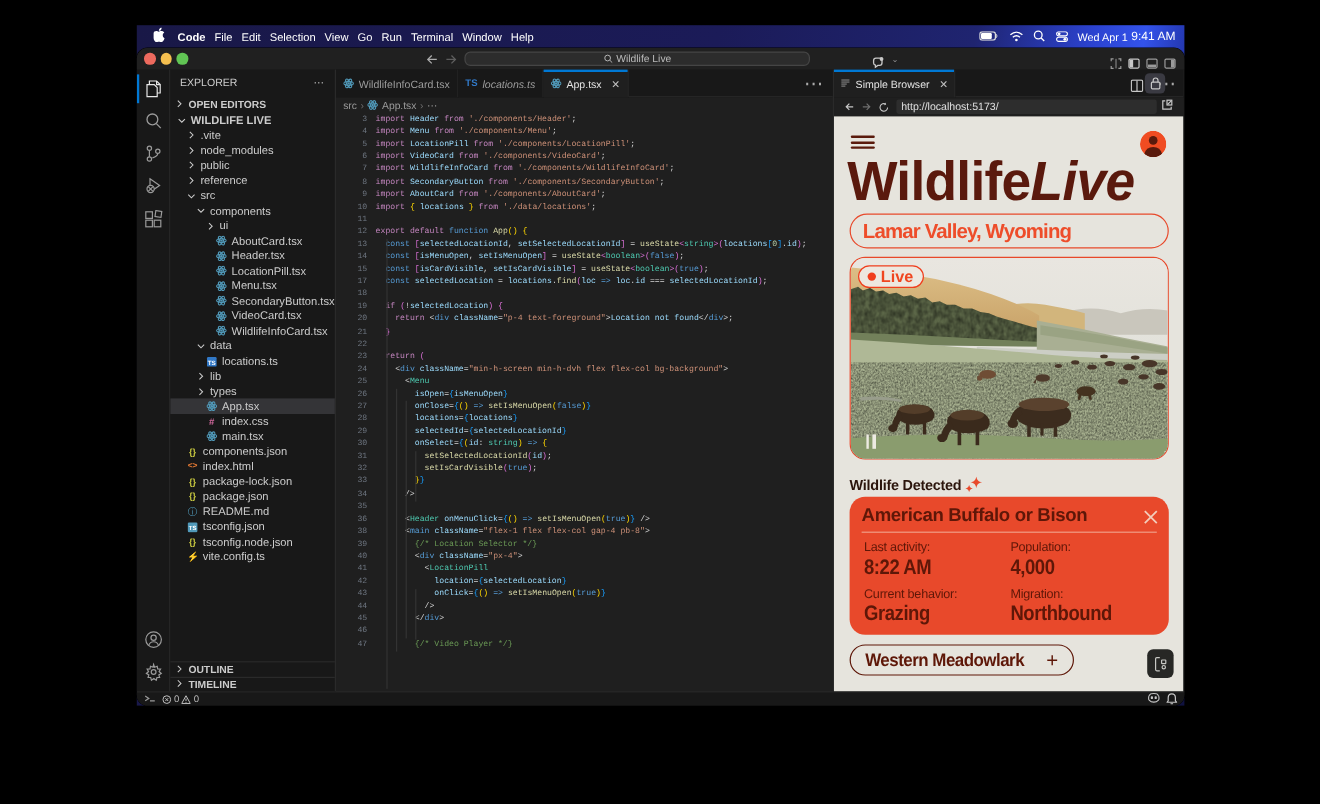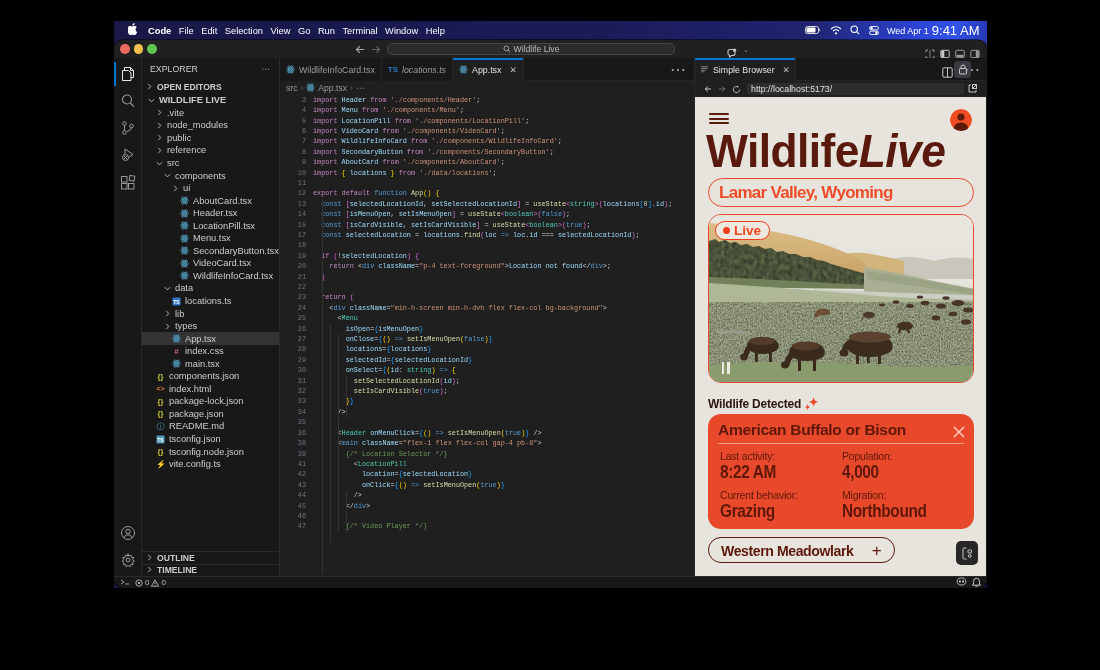--- a/index.html
+++ b/index.html
@@ -82,21 +82,21 @@
         </svg></span>
    <span style="margin-right:7.5px;margin-top:1px"><svg style="" width="10" height="9" viewBox="0 0 10 9">
           <g fill="#FFF">
             <rect x="0.5" y="0.5" width="9" height="3.4" rx="1.7" fill="none" stroke="#FFF" stroke-width="0.9"></rect>
             <circle cx="2.6" cy="2.2" r="1.2"></circle>
             <rect x="0.5" y="5.1" width="9" height="3.4" rx="1.7" fill="none" stroke="#FFF" stroke-width="0.9"></rect>
             <circle cx="7.4" cy="6.8" r="1.2"></circle>
           </g>
         </svg></span>
    <span class="mi" style="margin-right:3px;font-size:9px">Wed Apr 1</span>
-   <span class="mi" style="font-size:13px">9:41 AM</span>
+   <span class="mi" style="font-size:10px">9:41 AM</span>
  </div>
  <div id="window">
   <div id="titlebar">
     <div style="display:flex;margin-left:6px">
       <div class="tl" style="background:#ED6A5E"></div>
           <div class="tl" style="background:#F5BF4F"></div>
           <div class="tl" style="background:#61C554"></div>
     </div>
     <svg style="position:absolute;left:241px;top:5px" width="10" height="9" viewBox="0 0 10 9">
           <path d="M9,4.5 L1.5,4.5 M4.8,1.2 L1.5,4.5 L4.8,7.8" stroke="#ABABAB" stroke-width="1.1" fill="none"></path>
@@ -549,20 +549,21 @@
 <div class="cl"><span class="ln">29</span><span class="ct"><i style="color:#D4D4D4">        </i><i style="color:#9CDCFE">selectedId</i><i style="color:#D4D4D4">=</i><i style="color:#179FFF">{</i><i style="color:#9CDCFE">selectedLocationId</i><i style="color:#179FFF">}</i></span></div>
 <div class="cl"><span class="ln">30</span><span class="ct"><i style="color:#D4D4D4">        </i><i style="color:#9CDCFE">onSelect</i><i style="color:#D4D4D4">=</i><i style="color:#179FFF">{</i><i style="color:#FFD700">(</i><i style="color:#9CDCFE">id</i><i style="color:#D4D4D4">: </i><i style="color:#4EC9B0">string</i><i style="color:#FFD700">)</i><i style="color:#D4D4D4"> </i><i style="color:#569CD6">=&gt;</i><i style="color:#D4D4D4"> </i><i style="color:#FFD700">{</i></span></div>
 <div class="cl"><span class="ln">31</span><span class="ct"><i style="color:#D4D4D4">          </i><i style="color:#DCDCAA">setSelectedLocationId</i><i style="color:#DA70D6">(</i><i style="color:#9CDCFE">id</i><i style="color:#DA70D6">)</i><i style="color:#D4D4D4">;</i></span></div>
 <div class="cl"><span class="ln">32</span><span class="ct"><i style="color:#D4D4D4">          </i><i style="color:#DCDCAA">setIsCardVisible</i><i style="color:#DA70D6">(</i><i style="color:#569CD6">true</i><i style="color:#DA70D6">)</i><i style="color:#D4D4D4">;</i></span></div>
 <div class="cl"><span class="ln">33</span><span class="ct"><i style="color:#D4D4D4">        </i><i style="color:#FFD700">}</i><i style="color:#179FFF">}</i></span></div>
 <div class="cl"><span class="ln">34</span><span class="ct"><i style="color:#D4D4D4">      /&gt;</i></span></div>
 <div class="cl"><span class="ln">35</span><span class="ct"></span></div>
 <div class="cl"><span class="ln">36</span><span class="ct"><i style="color:#D4D4D4">      &lt;</i><i style="color:#4EC9B0">Header</i><i style="color:#D4D4D4"> </i><i style="color:#9CDCFE">onMenuClick</i><i style="color:#D4D4D4">=</i><i style="color:#179FFF">{</i><i style="color:#FFD700">(</i><i style="color:#FFD700">)</i><i style="color:#D4D4D4"> </i><i style="color:#569CD6">=&gt;</i><i style="color:#D4D4D4"> </i><i style="color:#DCDCAA">setIsMenuOpen</i><i style="color:#FFD700">(</i><i style="color:#569CD6">true</i><i style="color:#FFD700">)</i><i style="color:#179FFF">}</i><i style="color:#D4D4D4"> /&gt;</i></span></div>
 <div class="cl"><span class="ln">38</span><span class="ct"><i style="color:#D4D4D4">      &lt;</i><i style="color:#569CD6">main</i><i style="color:#D4D4D4"> </i><i style="color:#9CDCFE">className</i><i style="color:#D4D4D4">=</i><i style="color:#CE9178">"flex-1 flex flex-col gap-4 pb-8"</i><i style="color:#D4D4D4">&gt;</i></span></div>
 <div class="cl"><span class="ln">39</span><span class="ct"><i style="color:#D4D4D4">        </i><i style="color:#6A9955">{/* Location Selector */}</i></span></div>
+<div class="cl"><span class="ln">40</span><span class="ct"><i style="color:#D4D4D4">        &lt;</i><i style="color:#569CD6">div</i><i style="color:#D4D4D4"> </i><i style="color:#9CDCFE">className</i><i style="color:#D4D4D4">=</i><i style="color:#CE9178">"px-4"</i><i style="color:#D4D4D4">&gt;</i></span></div>
 <div class="cl"><span class="ln">41</span><span class="ct"><i style="color:#D4D4D4">          &lt;</i><i style="color:#4EC9B0">LocationPill</i></span></div>
 <div class="cl"><span class="ln">42</span><span class="ct"><i style="color:#D4D4D4">            </i><i style="color:#9CDCFE">location</i><i style="color:#D4D4D4">=</i><i style="color:#179FFF">{</i><i style="color:#9CDCFE">selectedLocation</i><i style="color:#179FFF">}</i></span></div>
 <div class="cl"><span class="ln">43</span><span class="ct"><i style="color:#D4D4D4">            </i><i style="color:#9CDCFE">onClick</i><i style="color:#D4D4D4">=</i><i style="color:#179FFF">{</i><i style="color:#FFD700">(</i><i style="color:#FFD700">)</i><i style="color:#D4D4D4"> </i><i style="color:#569CD6">=&gt;</i><i style="color:#D4D4D4"> </i><i style="color:#DCDCAA">setIsMenuOpen</i><i style="color:#FFD700">(</i><i style="color:#569CD6">true</i><i style="color:#FFD700">)</i><i style="color:#179FFF">}</i></span></div>
 <div class="cl"><span class="ln">44</span><span class="ct"><i style="color:#D4D4D4">          /&gt;</i></span></div>
 <div class="cl"><span class="ln">45</span><span class="ct"><i style="color:#D4D4D4">        &lt;/</i><i style="color:#569CD6">div</i><i style="color:#D4D4D4">&gt;</i></span></div>
 <div class="cl"><span class="ln">46</span><span class="ct"></span></div>
 <div class="cl"><span class="ln">47</span><span class="ct"><i style="color:#D4D4D4">        </i><i style="color:#6A9955">{/* Video Player */}</i></span></div>
       </div>
     </div>
     <div id="ed2">

